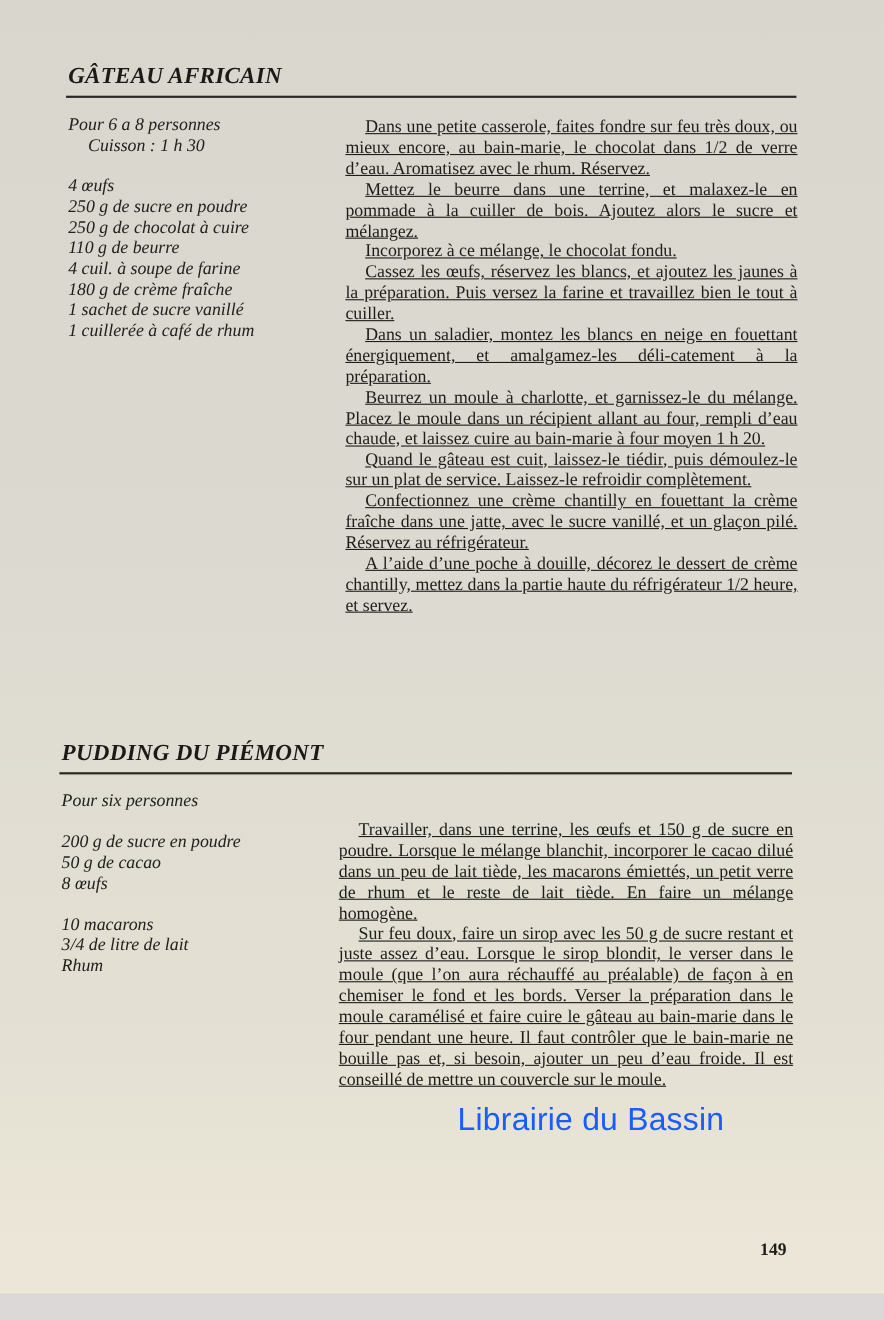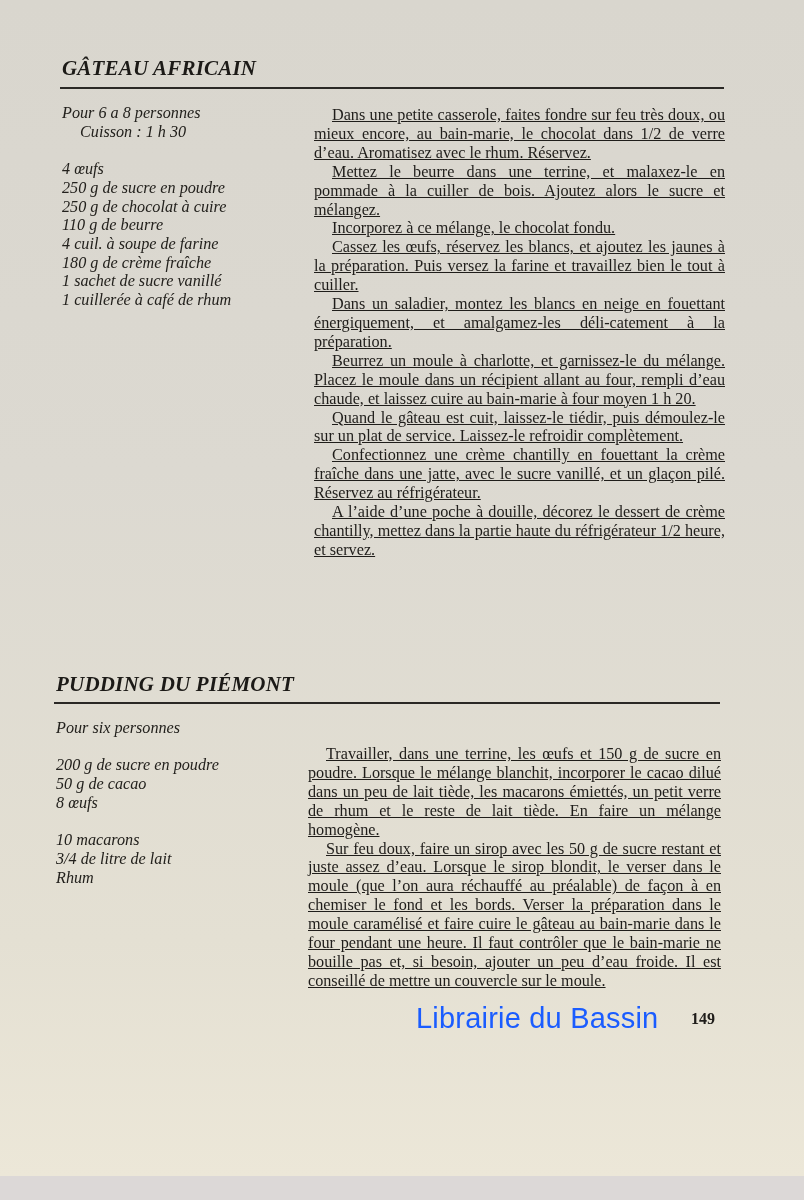--- a/index.html
+++ b/index.html
@@ -36,21 +36,21 @@
     color: #1f1d1a;
     text-decoration: underline;
   }
   .body-text p { margin: 0; text-indent: 18px; }
   .watermark {
     position: absolute; left: 416px; top: 1002px;
     font-family: "Liberation Sans", "DejaVu Sans", sans-serif;
     font-size: 29px; color: #1a5cff; letter-spacing: 0.2px; white-space: nowrap;
   }
   .page-number {
-    position: absolute; left: 691px; top: 1010px; font-weight: bold; font-size: 16px;
+    position: absolute; left: 691px; top: 1128px; font-weight: bold; font-size: 16px;
     color: #1f1d1a;
     font-family: Liberation Serif, serif;
   }
 </style>
 </head>
 <body>
 
 <div class="page">
 
   <div class="title" style="left:62px; top:56px;">GÂTEAU AFRICAIN</div>

